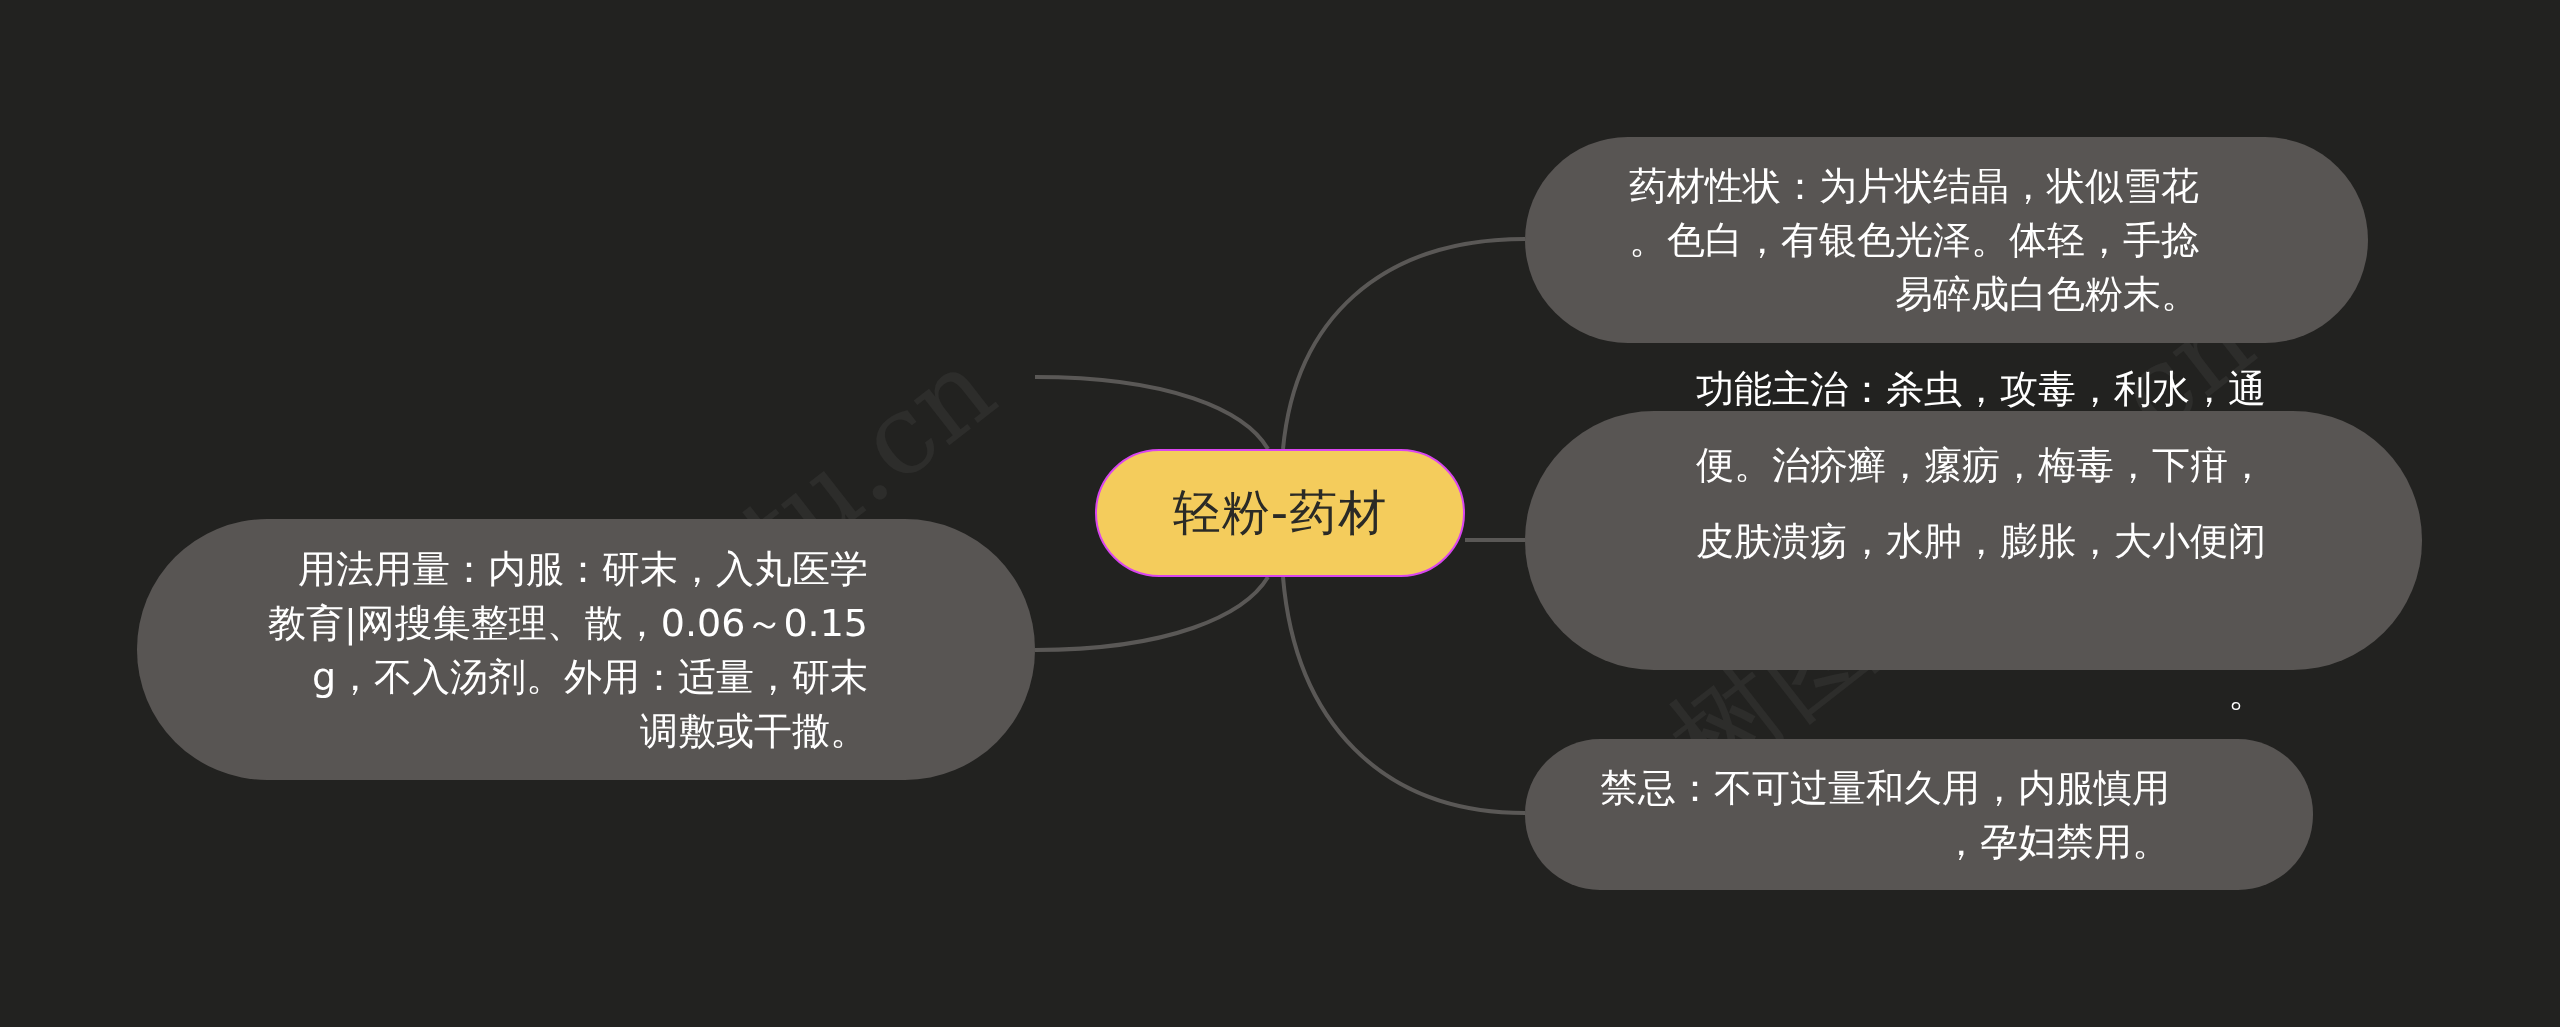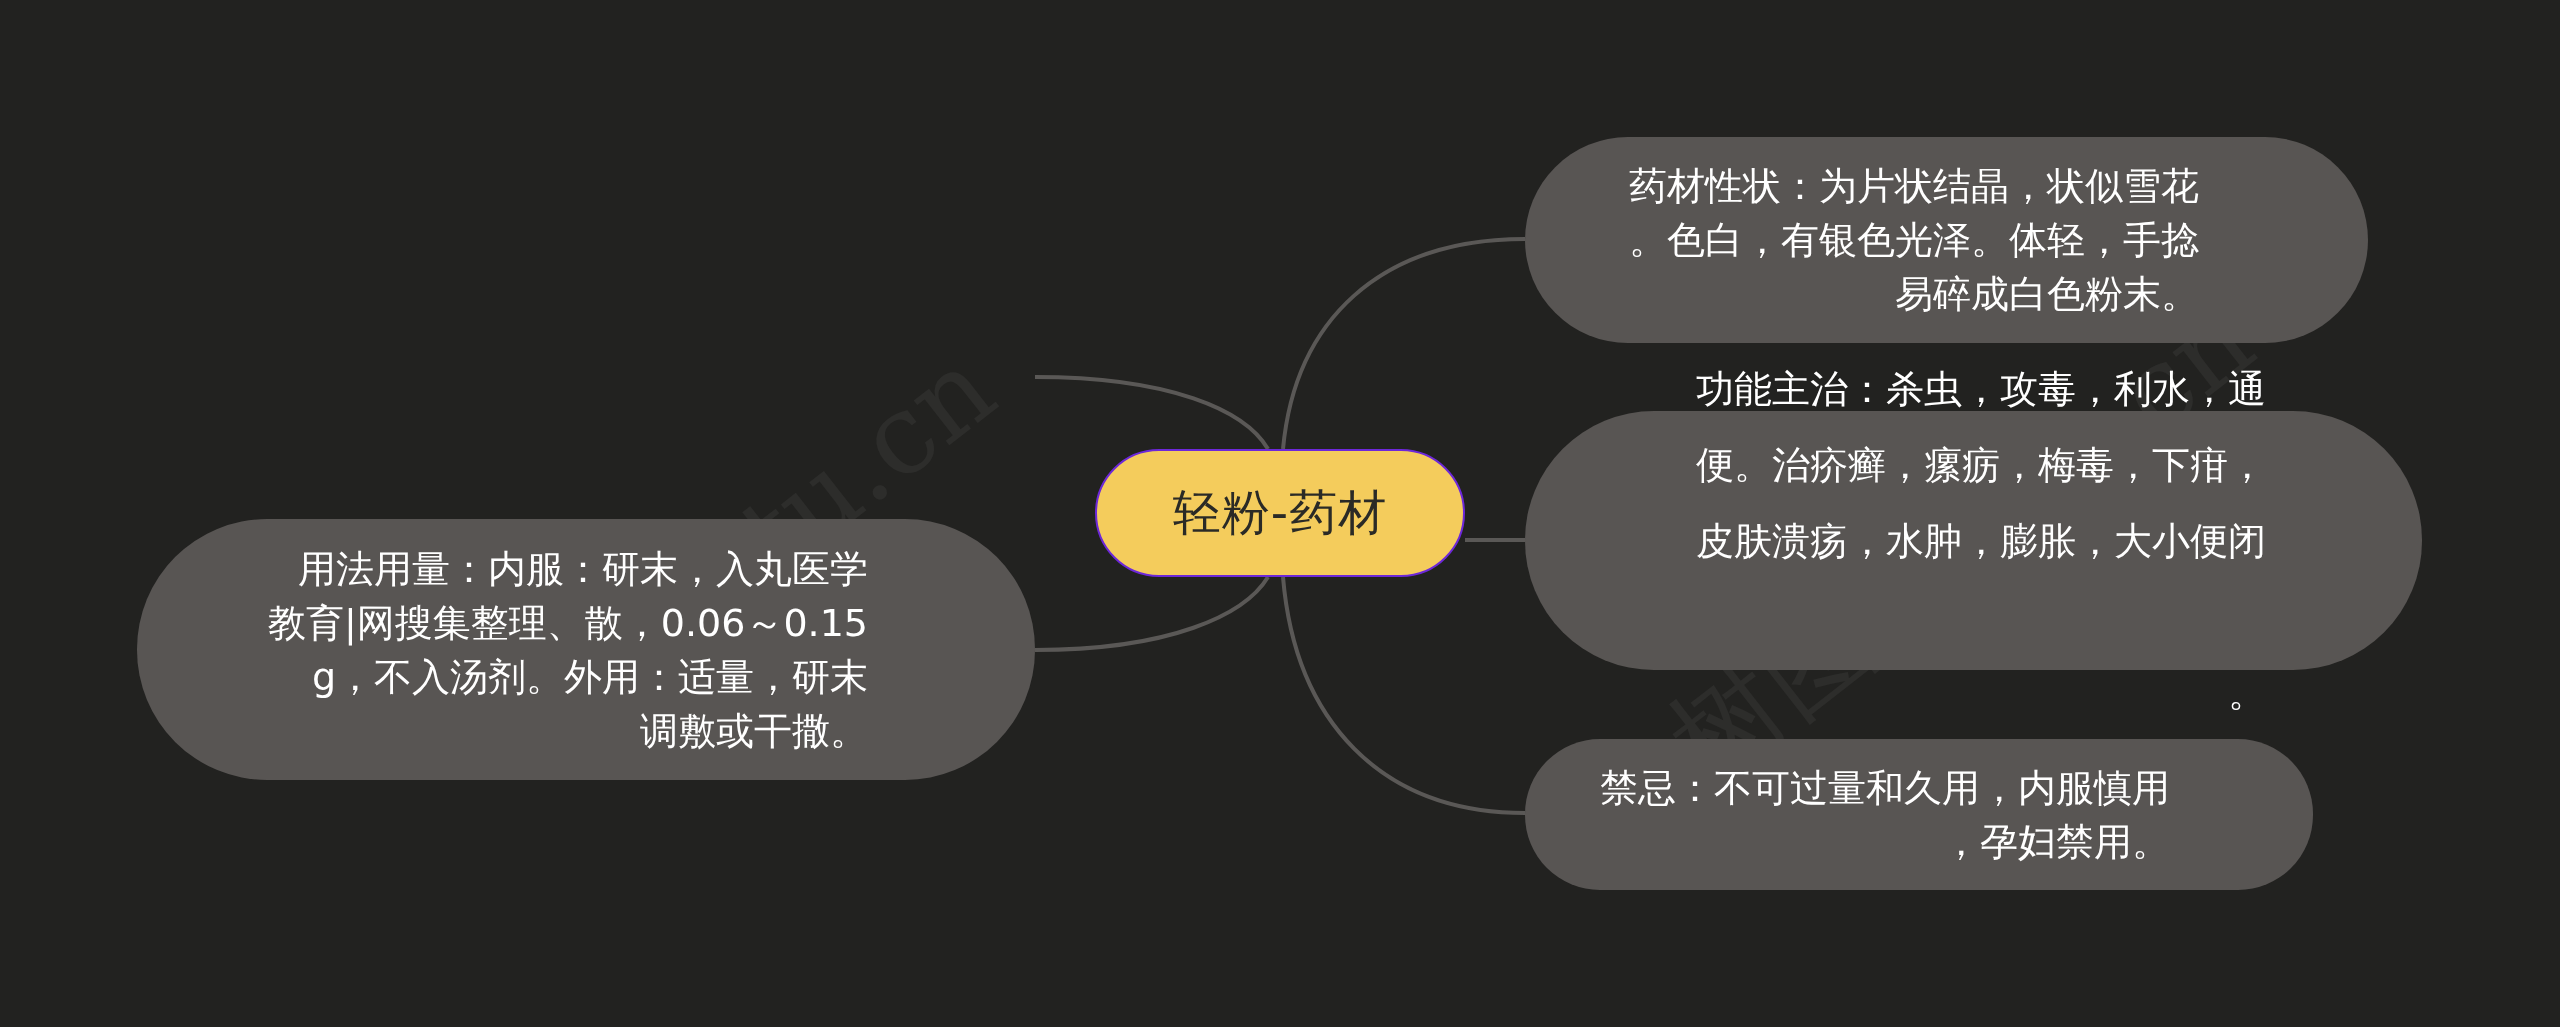--- a/index.html
+++ b/index.html
@@ -41,21 +41,21 @@
     .node .text {
       white-space: pre-line;
       word-break: break-all;
       text-align: right;
     }
     .center-node {
       position: absolute;
       box-sizing: border-box;
       background: #F4CC5C;
       color: #2a2a26;
-      border: 2px solid #6d28d9;
+      border: 2px solid #d946ef;
       font-size: 48px;
       display: flex;
       align-items: center;
       justify-content: center;
       letter-spacing: 1px;
     }
     .watermark {
       position: absolute;
       color: rgba(255,255,255,0.05);
       font-family: "DejaVu Serif", "Liberation Serif", serif;

